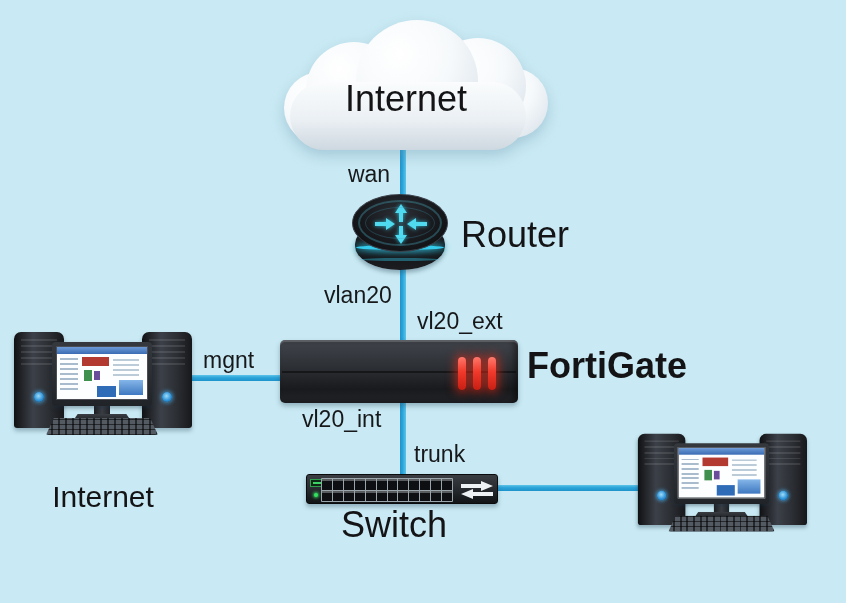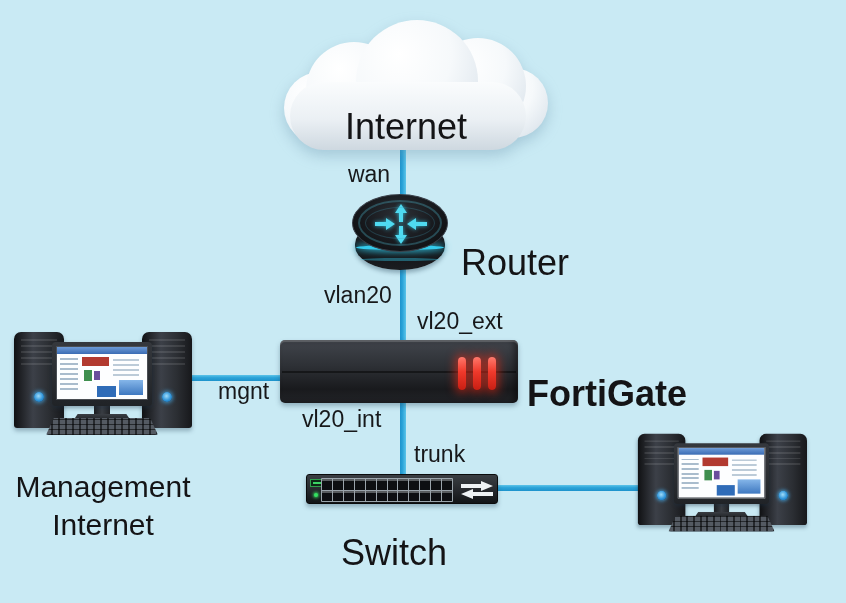--- a/index.html
+++ b/index.html
@@ -9,21 +9,21 @@
   
   .link{position:absolute;z-index:1;background:linear-gradient(180deg,#5cc4e9 0%,#2aa3d8 45%,#1e93cc 100%);}
   .link.v{width:6px;background:linear-gradient(90deg,#1e93cc 0%,#2aa3d8 40%,#5cc4e9 100%);}
   .link.h{height:6px;}
   #link-vertical{left:400px;top:138px;height:348px;}
   #link-mgnt{left:170px;top:375px;width:116px;}
   #link-lan{left:492px;top:485px;width:160px;}
 
   
   .lbl{position:absolute;z-index:4;font-size:23px;color:#17181a;white-space:nowrap;}
-  .lbl-lg{position:absolute;z-index:4;font-size:36px;color:#141416;white-space:nowrap;margin-top:28px;}
+  .lbl-lg{position:absolute;z-index:4;font-size:36px;color:#141416;white-space:nowrap;}
   .center{text-align:center;}
 
   
   #cloud{position:absolute;left:280px;top:18px;width:256px;height:138px;z-index:2;
          filter:drop-shadow(0 6px 7px rgba(100,140,165,.35));}
   .puff{position:absolute;border-radius:50%;
         background:radial-gradient(circle at 35% 28%, #ffffff 0%, #f6f9fb 45%, #e3eaf0 75%, #ccd6de 100%);}
   #puff1{left:4px;top:54px;width:72px;height:72px;}
   #puff2{left:26px;top:24px;width:96px;height:96px;}
   #puff3{left:76px;top:2px;width:122px;height:122px;}
@@ -117,21 +117,21 @@
                          repeating-linear-gradient(90deg,#545a62 0 5px,#26292d 5px 7px);
         clip-path:polygon(7% 0,93% 0,100% 100%,0 100%);
         box-shadow:0 2px 3px rgba(30,50,70,.4);}
   #pc-internal{transform:scale(.95);transform-origin:top left;}
 
   
   #wan-label{left:340px;top:161px;width:58px;text-align:center;}
   #vlan20-label{left:324px;top:282px;}
   #vl20ext-label{left:417px;top:308px;}
   #vl20int-label{left:302px;top:406px;}
-  #mgnt-label{left:218px;top:347px;margin-top:31px;}
+  #mgnt-label{left:203px;top:347px;}
   #trunk-label{left:414px;top:441px;}
   #router-label{left:461px;top:214px;font-size:36px;}
   #fortigate-label{left:527px;top:345px;font-weight:bold;}
   #switch-label{left:294px;top:504px;width:200px;}
   #mgmt-net-label{left:5px;top:440px;width:196px;font-size:30px;line-height:38px;}
   #internal-net-label{left:600px;top:537px;width:246px;font-size:30px;}
 </style>
 </head>
 <body>
 
@@ -227,21 +227,21 @@
         <div class="scr-img1"></div>
         <div class="scr-img2"></div>
         <div class="scr-lines2"></div>
         <div class="scr-box1"></div>
         <div class="scr-box2"></div>
       </div>
     </div>
     <div class="keyboard"></div>
   </div>
   <div id="mgmt-net-label" class="lbl-lg center">
-    <span>Management</span><br>
+    <br>
     <span>Internet</span>
   </div>
 
   <div id="pc-internal" class="pc" style="left:636px;top:430px;">
     <div class="tower left"></div>
     <div class="tower right"></div>
     <div class="neck"></div>
     <div class="base"></div>
     <div class="monitor">
       <div class="screen">

